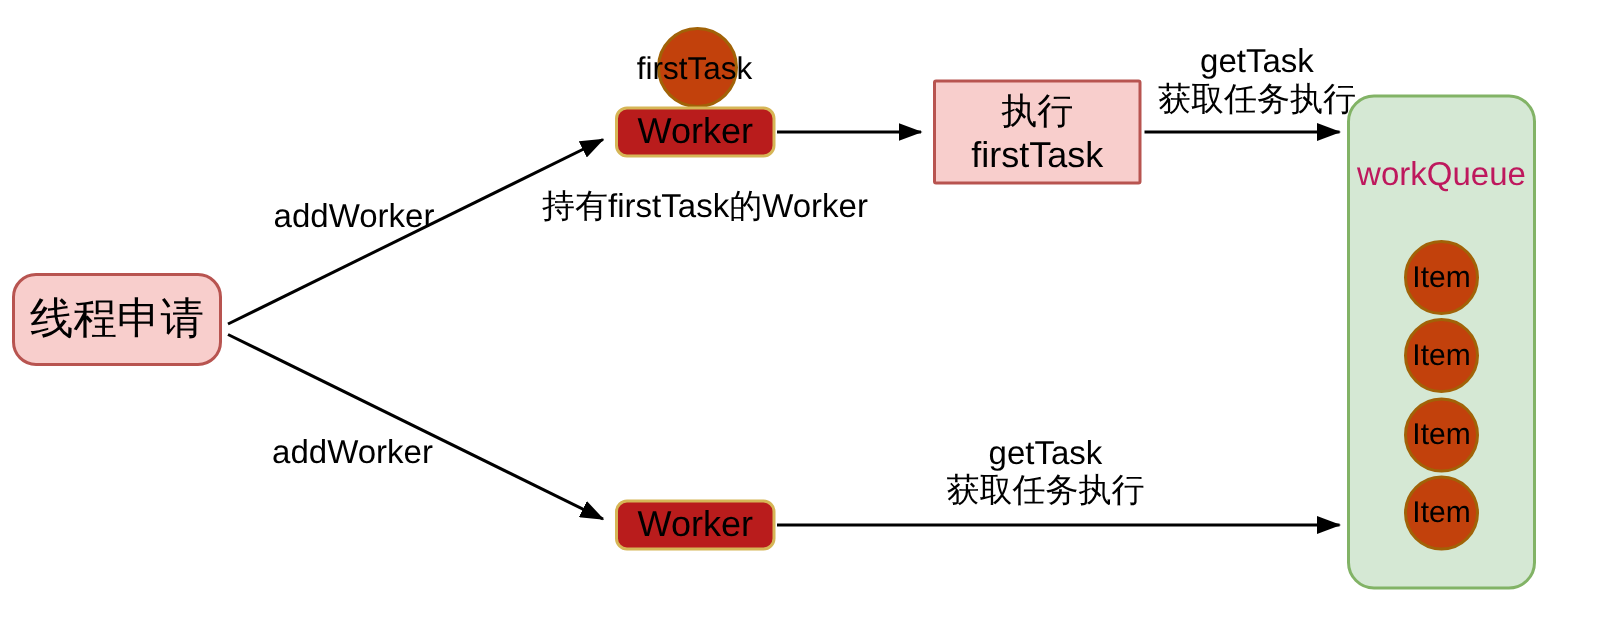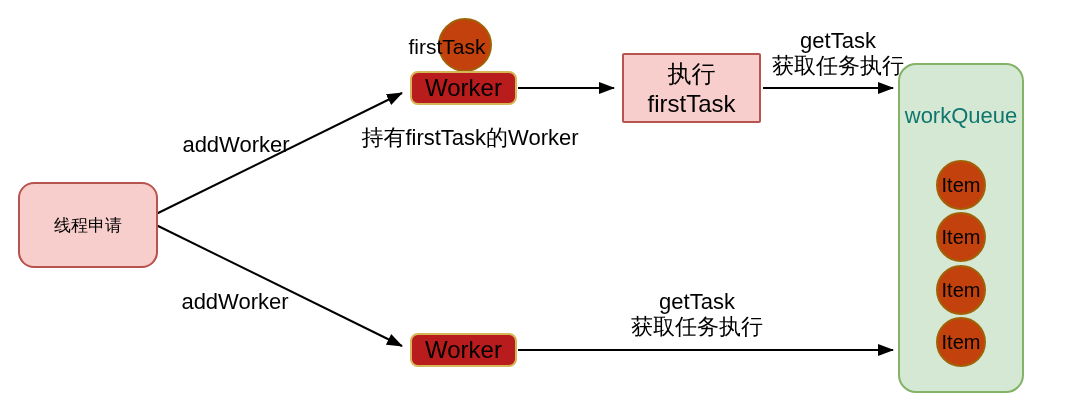--- a/index.html
+++ b/index.html
@@ -44,24 +44,24 @@
     background: #d5e8d4;
     border: 2px solid #82b366;
     border-radius: 18px;
   }
   .circle-blue {
     background: #c2410c;
     border: 2px solid #a16207;
     border-radius: 50%;
   }
   .thread-request {
-    left: 18px; top: 182px;
-    width: 140px; height: 86px;
+    left: 8px; top: 182px;
+    width: 140px; height: 62px;
     border-radius: 16px;
-    font-size: 17px;
+    font-size: 29px;
   }
   .worker-top   { left: 410px; top: 71px;  width: 107px; height: 34px; font-size: 24px; }
   .worker-bottom{ left: 410px; top: 333px; width: 107px; height: 34px; font-size: 24px; }
   .exec-first-task {
     left: 622px; top: 53px;
     width: 139px; height: 70px;
     border-radius: 2px;
     font-size: 24px;
   }
   .first-task-circle {
@@ -70,21 +70,21 @@
   }
   .work-queue {
     left: 898px; top: 63px;
     width: 126px; height: 330px;
   }
   .work-queue-title {
     position: absolute;
     left: 50%; top: 40px;
     transform: translateX(-50%);
     font-size: 22px;
-    color: #0f766e;
+    color: #be185d;
     white-space: nowrap;
   }
   .queue-item {
     width: 50px; height: 50px;
     position: absolute;
     left: 936px;
     font-size: 20px;
   }
   .queue-item.i0 { top: 160px; }
   .queue-item.i1 { top: 212px; }
@@ -92,21 +92,21 @@
   .queue-item.i3 { top: 317px; }
   .lbl {
     position: absolute;
     transform: translate(-50%, -50%);
     color: #000;
     font-size: 22px;
     white-space: nowrap;
     text-align: center;
     line-height: 25px;
   }
-  .lbl-first-task    { left: 447px; top: 46px;  font-size: 21px; }
+  .lbl-first-task    { left: 463px; top: 46px;  font-size: 21px; }
   .lbl-cap-top       { left: 470px; top: 137px; }
   .lbl-cap-bottom    { left: 460px; top: 386px; }
   .lbl-addworker-top    { left: 236px; top: 144px; }
   .lbl-addworker-bottom { left: 235px; top: 301px; }
   .lbl-gettask-top    { left: 838px; top: 53px;  }
   .lbl-gettask-bottom { left: 697px; top: 314px; }
 </style>
 </head>
 <body>
 

